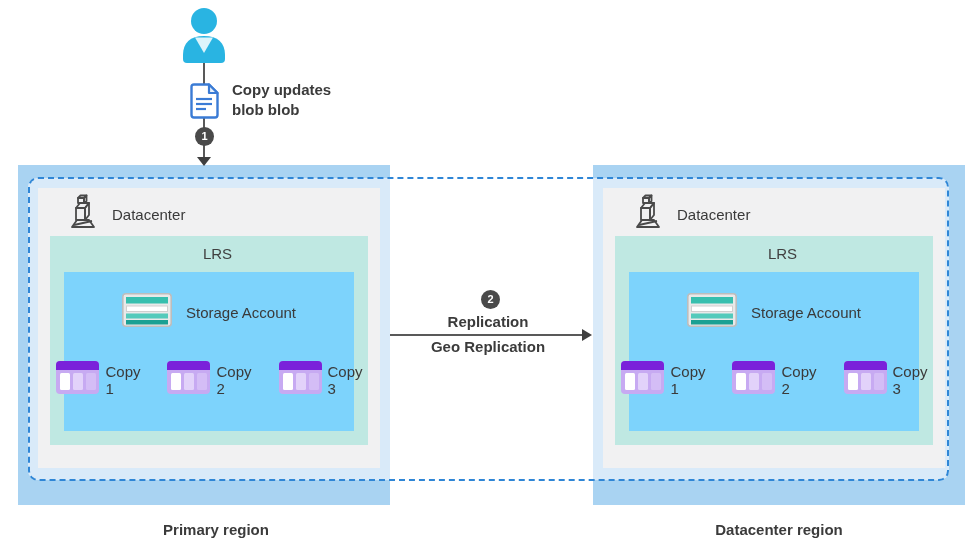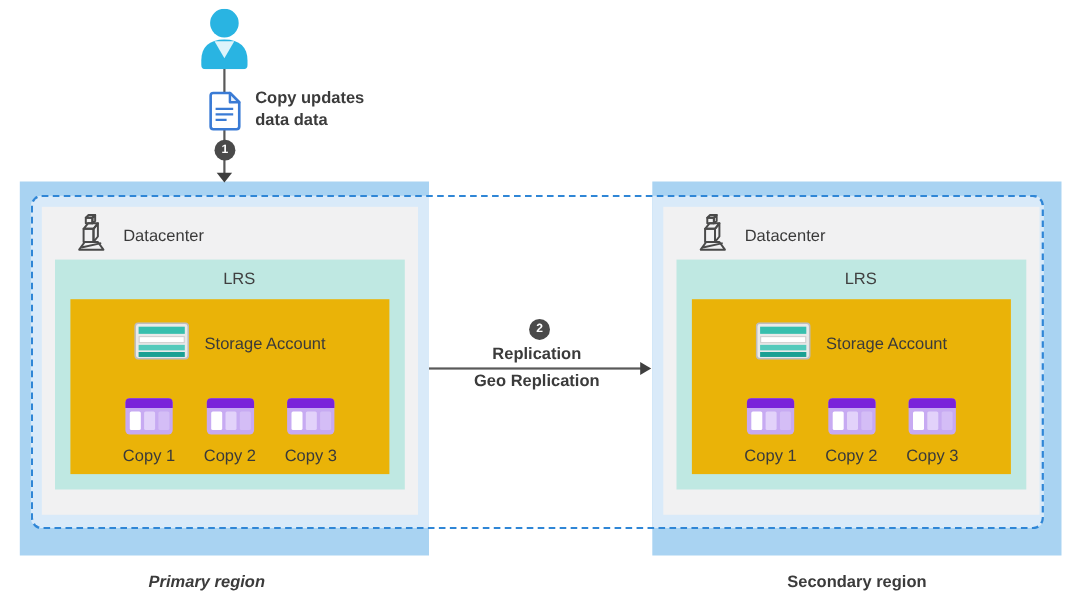--- a/index.html
+++ b/index.html
@@ -18,31 +18,31 @@
 
   
   .datacenter { position:absolute; top:188px; width:342px; height:280px; background:#f1f1f2; }
   #dc-primary   { left:38px; }
   #dc-secondary { left:603px; }
   .dc-header { display:flex; align-items:center; gap:11px; padding:8px 0 0 27px; height:44px; }
   .dc-label  { font-size:15px; color:#3a3a3a; }
 
   .lrs { position:absolute; left:12px; top:48px; right:12px; bottom:23px; background:#bfe8e2; }
   .lrs-header { height:36px; line-height:36px; text-align:center; font-size:15px; color:#404040;margin-left:17px; }
-  .lrs-white  { position:absolute; left:14px; top:36px; right:14px; bottom:14px; background:#eab308; }
+  .lrs-white  { position:absolute; left:14px; top:36px; right:14px; bottom:14px; background:#7dd3fc; }
 
   .storage-row { display:flex; align-items:center; justify-content:center; gap:14px; margin-top:21px; }
   .storage-label { font-size:15px; color:#3a3a3a; }
   .copies-row { display:flex; justify-content:center; gap:26px; margin-top:29px; }
-  .copy-item  { display:flex; flex-direction:column; align-items:center; gap:5px; }
+  .copy-item  { display:flex; flex-direction:row; align-items:center; gap:5px; }
   .copy-label { font-size:15px; color:#3a3a3a; }
 
   .region-caption { position:absolute; top:521px; width:372px; text-align:center;
                     font-weight:bold; font-size:15px; color:#3b3b3b; }
-  #caption-primary   { left:2px;font-style:italic; }
+  #caption-primary   { left:30px; }
   #caption-secondary { left:593px; }
 
   
   .v-line { position:absolute; left:203px; top:60px; width:2px; height:98px; background:#595959; }
   .v-arrowhead { position:absolute; left:197px; top:157px; width:0; height:0;
                  border-left:7px solid transparent; border-right:7px solid transparent;
                  border-top:9px solid #3f3f3f; }
   .person { position:absolute; left:180px; top:8px; }
   .document { position:absolute; left:188px; top:82px; }
   .badge { position:absolute; width:19px; height:19px; border-radius:50%; background:#4a4a4a;
@@ -236,26 +236,26 @@
       <path d="M3.5 5 Q3.5 2.5 6 2.5 L21 2.5 L29.5 11 L29.5 33 Q29.5 35.5 27 35.5 L6 35.5 Q3.5 35.5 3.5 33 Z" fill="#ffffff" stroke="#3a7bd5" stroke-width="2.4" stroke-linejoin="round"></path>
       <path d="M21 2.5 L21 11 L29.5 11 Z" fill="#e8f1fb" stroke="#3a7bd5" stroke-width="2.2" stroke-linejoin="round"></path>
       <line x1="8" y1="17" x2="24" y2="17" stroke="#3a7bd5" stroke-width="2.2"></line>
       <line x1="8" y1="22" x2="24" y2="22" stroke="#3a7bd5" stroke-width="2.2"></line>
       <line x1="8" y1="27" x2="18" y2="27" stroke="#3a7bd5" stroke-width="2.2"></line>
     </svg>
   </div>
   <div class="badge" id="badge-1">1</div>
   <div class="user-label">
     <div>Copy updates</div>
-    <div>data data</div>
+    <div>blob blob</div>
   </div>
 
   <div class="h-line"></div>
   <div class="h-arrowhead"></div>
   <div class="badge" id="badge-2">2</div>
   <div class="repl-label" id="repl-line1">Replication</div>
   <div class="repl-label" id="repl-line2">Geo Replication</div>
 
 
   <div class="region-caption" id="caption-primary">Primary region</div>
-  <div class="region-caption" id="caption-secondary">Secondary region</div>
+  <div class="region-caption" id="caption-secondary">Datacenter region</div>
 
 </div>
 
 </body></html>

